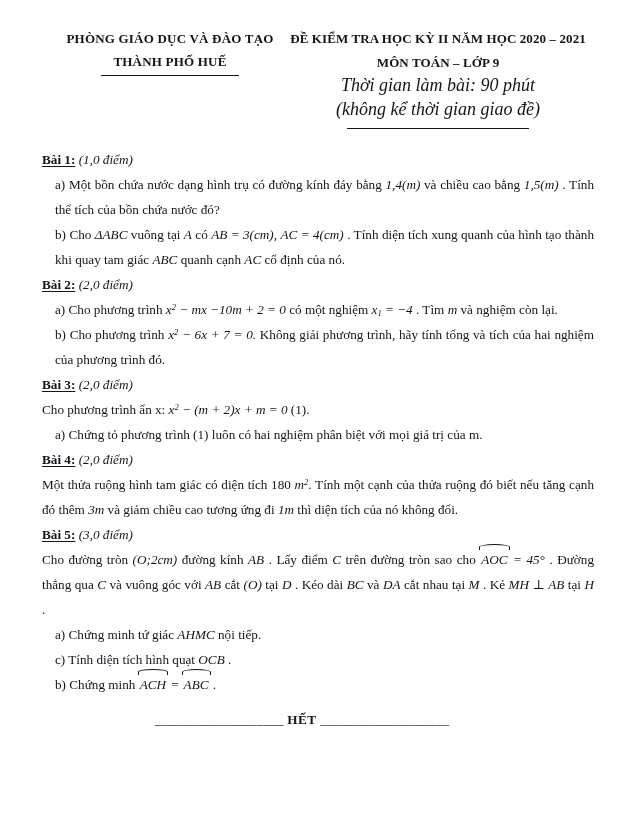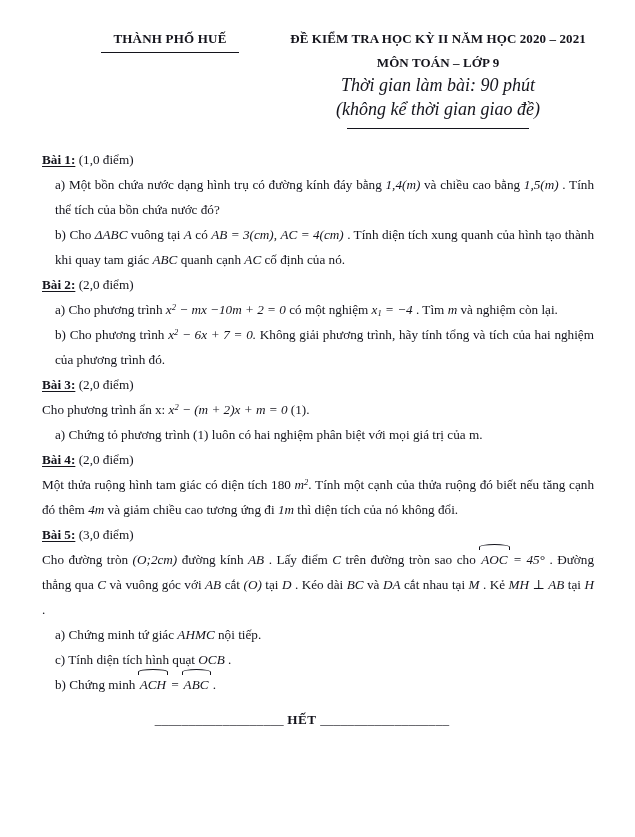--- a/index.html
+++ b/index.html
@@ -33,21 +33,21 @@
     border-top:1.6px solid #14141c;
     margin:7px auto 0 auto;
   }
   
   .body{
     position:absolute;top:147px;left:42px;width:552px;
     font-size:13.2px;line-height:25px;
     text-align:justify;
   }
   .prob-label{font-weight:bold;text-decoration:underline;text-underline-offset:2px;}
-  .prob-points{}
+  .prob-points{font-style:italic;}
   .block{line-height:25px;}
   .item{padding-left:13px;}
   em.m{font-style:italic;}
   sup{font-size:8.5px;vertical-align:4px;line-height:0;}
   sub{font-size:8.5px;vertical-align:-2px;line-height:0;}
   .arc{position:relative;display:inline-block;padding:0 1px;}
   .arc::before{
     content:"";position:absolute;left:-1px;right:-1px;top:-3px;height:5px;
     border:1px solid #14141c;border-bottom:none;
     border-radius:100% 100% 0 0;
@@ -59,20 +59,21 @@
     letter-spacing:.2px;
   }
   .footer b{letter-spacing:.5px;}
 </style>
 </head>
 <body>
 
 <div class="page">
 
   <div class="hdr-left">
+    <div>PHÒNG GIÁO DỤC VÀ ĐÀO TẠO</div>
     <div><span class="u">THÀNH PHỐ HUẾ</span></div>
   </div>
 
   <div class="hdr-right">
     <div class="b">ĐỀ KIỂM TRA HỌC KỲ II NĂM HỌC 2020 – 2021</div>
     <div class="b">MÔN TOÁN – LỚP 9</div>
     <div class="i">Thời gian làm bài: 90 phút</div>
     <div class="i">(không kể thời gian giao đề)</div>
     <div class="hdr-rule"></div>
   </div>
@@ -89,21 +90,21 @@
           <div class="block item">a) Cho phương trình <em class="m">x<sup>2</sup> − mx −10m + 2 = 0</em> có một nghiệm <em class="m">x<sub>1</sub> = −4</em> . Tìm <em class="m">m</em> và nghiệm còn lại.</div>
           <div class="block item">b) Cho phương trình <em class="m">x<sup>2</sup> − 6x + 7 = 0.</em> Không giải phương trình, hãy tính tổng và tích của hai nghiệm của phương trình đó.</div>
         </div>
         <div>
           <div class="block prob-head"><span class="prob-label">Bài 3:</span><span class="prob-points"> (2,0 điểm)</span></div>
           <div class="block para">Cho phương trình ẩn x:   <em class="m">x<sup>2</sup> − (m + 2)x + m = 0</em>   (1).</div>
           <div class="block item">a) Chứng tỏ phương trình (1) luôn có hai nghiệm phân biệt với mọi giá trị của m.</div>
         </div>
         <div>
           <div class="block prob-head"><span class="prob-label">Bài 4:</span><span class="prob-points"> (2,0 điểm)</span></div>
-          <div class="block para">Một thửa ruộng hình tam giác có diện tích 180 <em class="m">m<sup>2</sup></em>. Tính một cạnh của thửa ruộng đó biết nếu tăng cạnh đó thêm <em class="m">4m</em> và giảm chiều cao tương ứng đi <em class="m">1m</em> thì diện tích của nó không đổi.</div>
+          <div class="block para">Một thửa ruộng hình tam giác có diện tích 180 <em class="m">m<sup>2</sup></em>. Tính một cạnh của thửa ruộng đó biết nếu tăng cạnh đó thêm <em class="m">3m</em> và giảm chiều cao tương ứng đi <em class="m">1m</em> thì diện tích của nó không đổi.</div>
         </div>
         <div>
           <div class="block prob-head"><span class="prob-label">Bài 5:</span><span class="prob-points"> (3,0 điểm)</span></div>
           <div class="block para">Cho đường tròn <em class="m">(O;2cm)</em> đường kính <em class="m">AB</em> . Lấy điểm <em class="m">C</em> trên đường tròn sao cho <em class="m"><span class="arc">AOC</span> = 45°</em> . Đường thẳng qua <em class="m">C</em> và vuông góc với <em class="m">AB</em> cắt <em class="m">(O)</em> tại <em class="m">D</em> . Kéo dài <em class="m">BC</em> và <em class="m">DA</em> cắt nhau tại <em class="m">M</em> . Kẻ <em class="m">MH ⊥ AB</em> tại <em class="m">H</em> .</div>
           <div class="block item">a) Chứng minh tứ giác <em class="m">AHMC</em> nội tiếp.</div>
           <div class="block item">c) Tính diện tích hình quạt <em class="m">OCB</em> .</div>
           <div class="block item">b) Chứng minh <em class="m"><span class="arc">ACH</span> = <span class="arc">ABC</span></em> .</div>
         </div>
       </div>
   </div>

